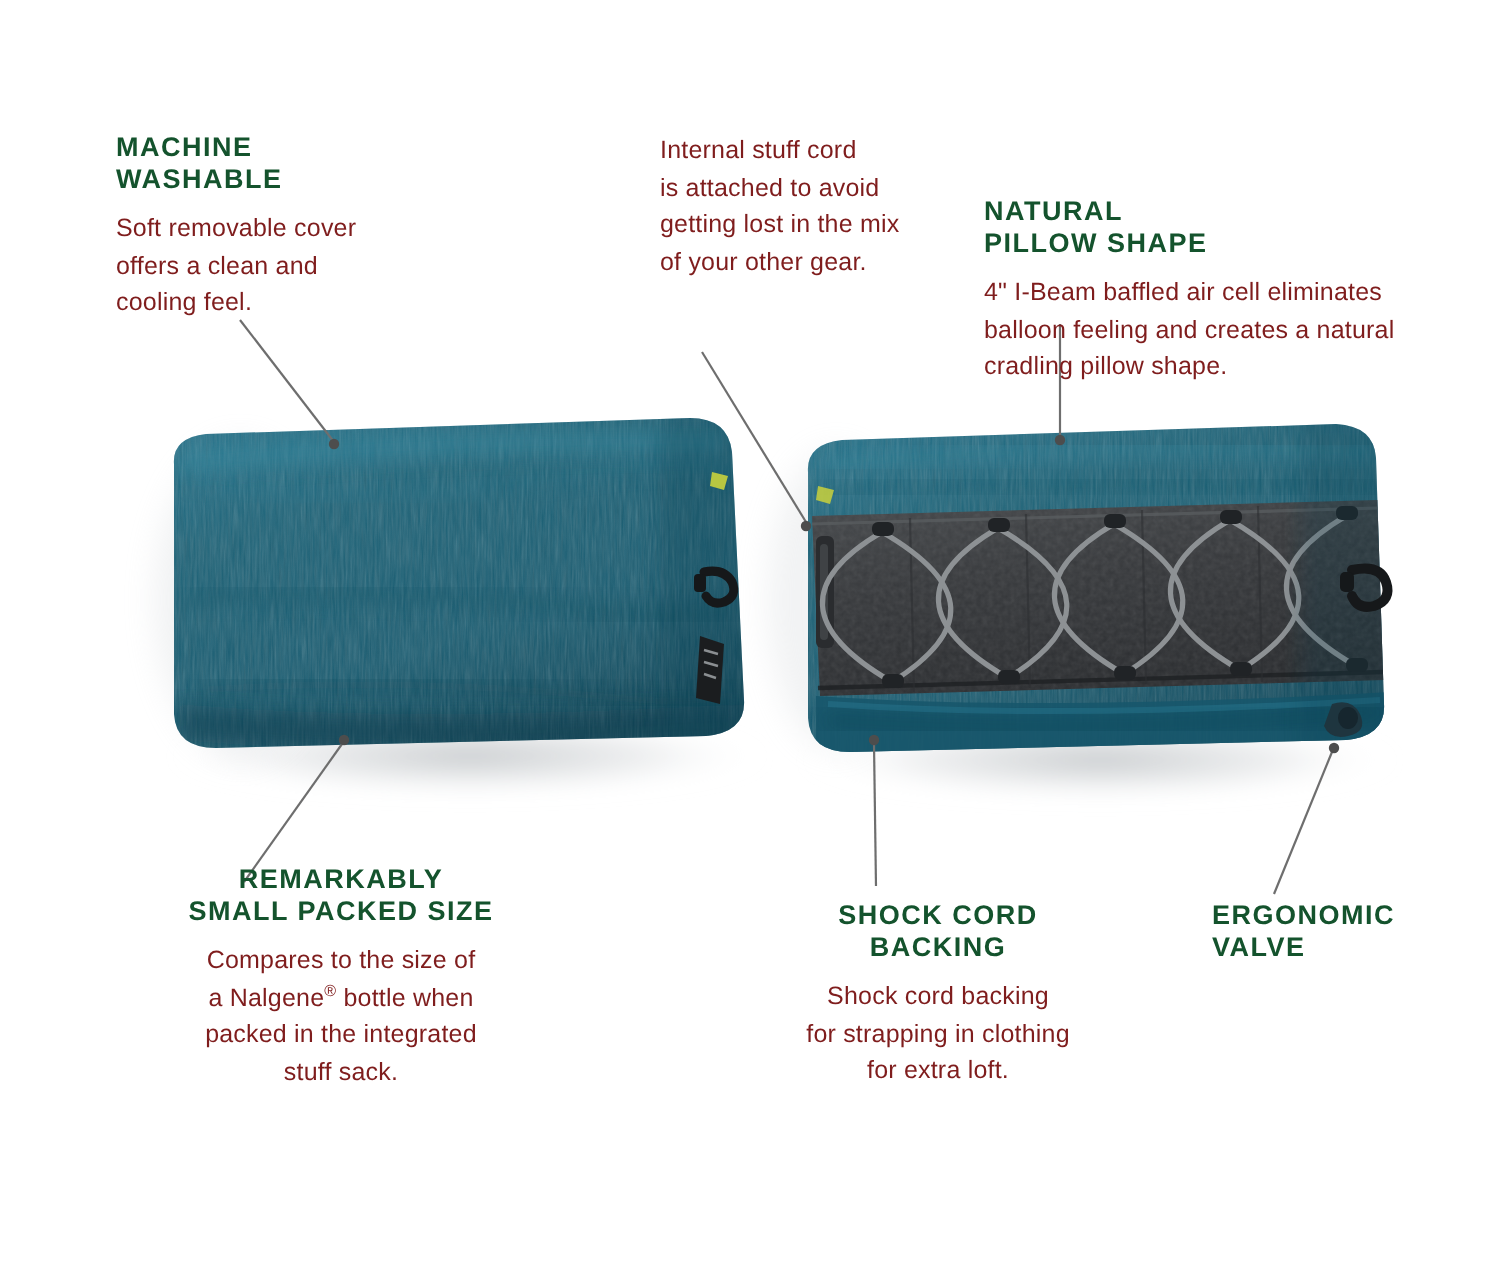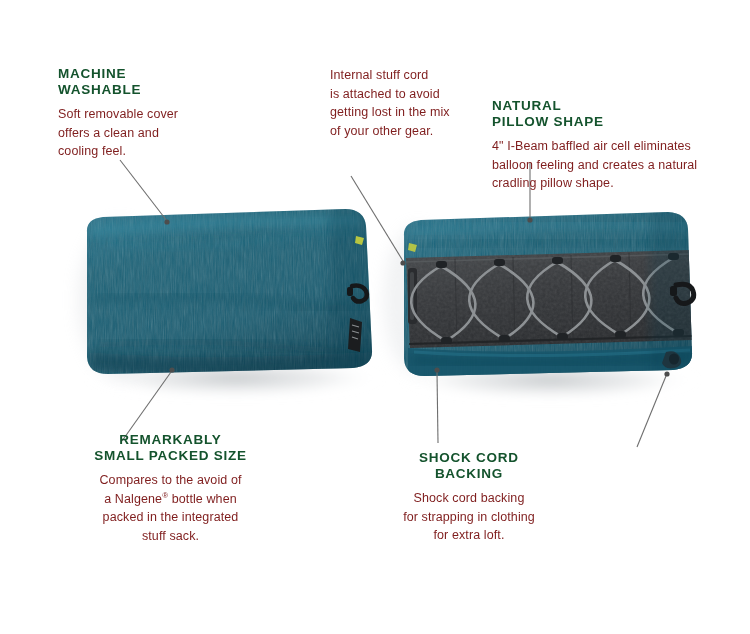--- a/index.html
+++ b/index.html
@@ -257,30 +257,32 @@
     <div class="title">NATURAL
 PILLOW SHAPE</div>
     <div class="body">4" I-Beam baffled air cell eliminates
 balloon feeling and creates a natural
 cradling pillow shape.</div>
   </div>
 
   <div class="callout" id="c-packed">
     <div class="title">REMARKABLY
 SMALL PACKED SIZE</div>
-    <div class="body"><span>Compares to the avoid of
+    <div class="body"><span>Compares to the size of
 a Nalgene</span><sup>®</sup><span> bottle when
 packed in the integrated
 stuff sack.</span></div>
   </div>
 
   <div class="callout" id="c-shock">
     <div class="title">SHOCK CORD
 BACKING</div>
     <div class="body">Shock cord backing
 for strapping in clothing
 for extra loft.</div>
   </div>
 
   <div class="callout" id="c-valve">
+    <div class="title">ERGONOMIC
+VALVE</div>
   </div>
 
 </div>
 
 </body></html>

